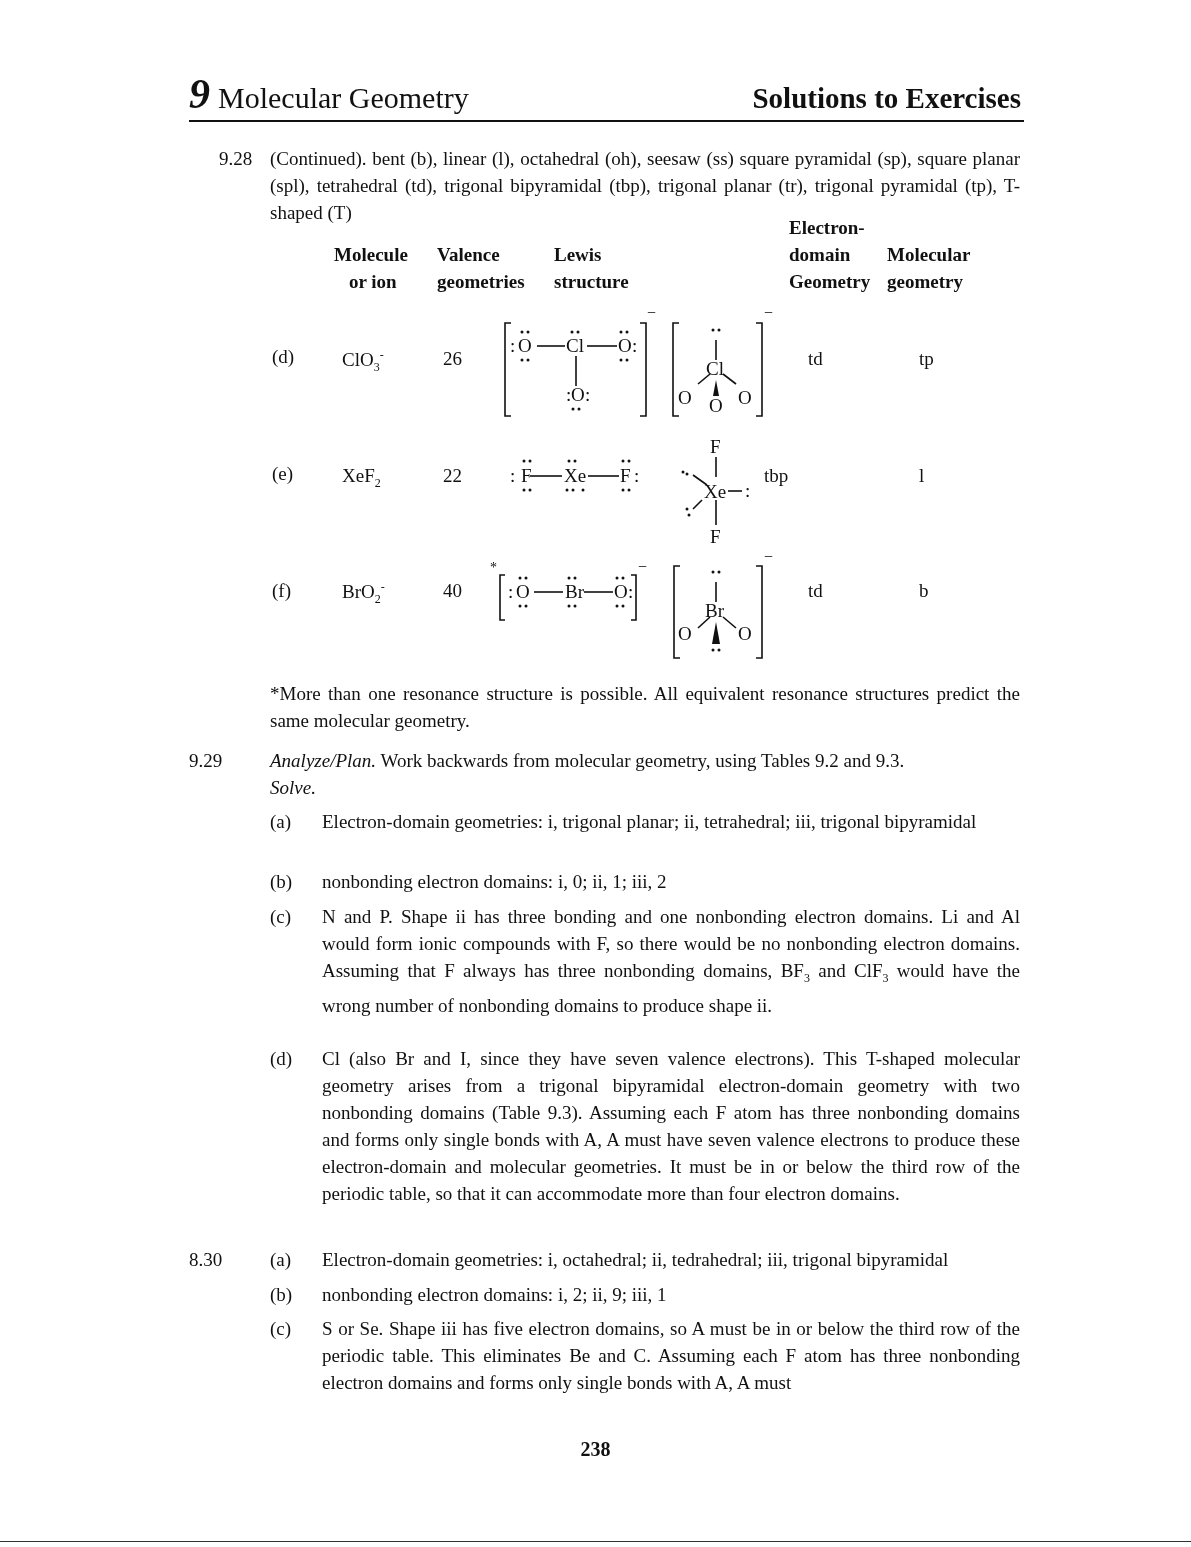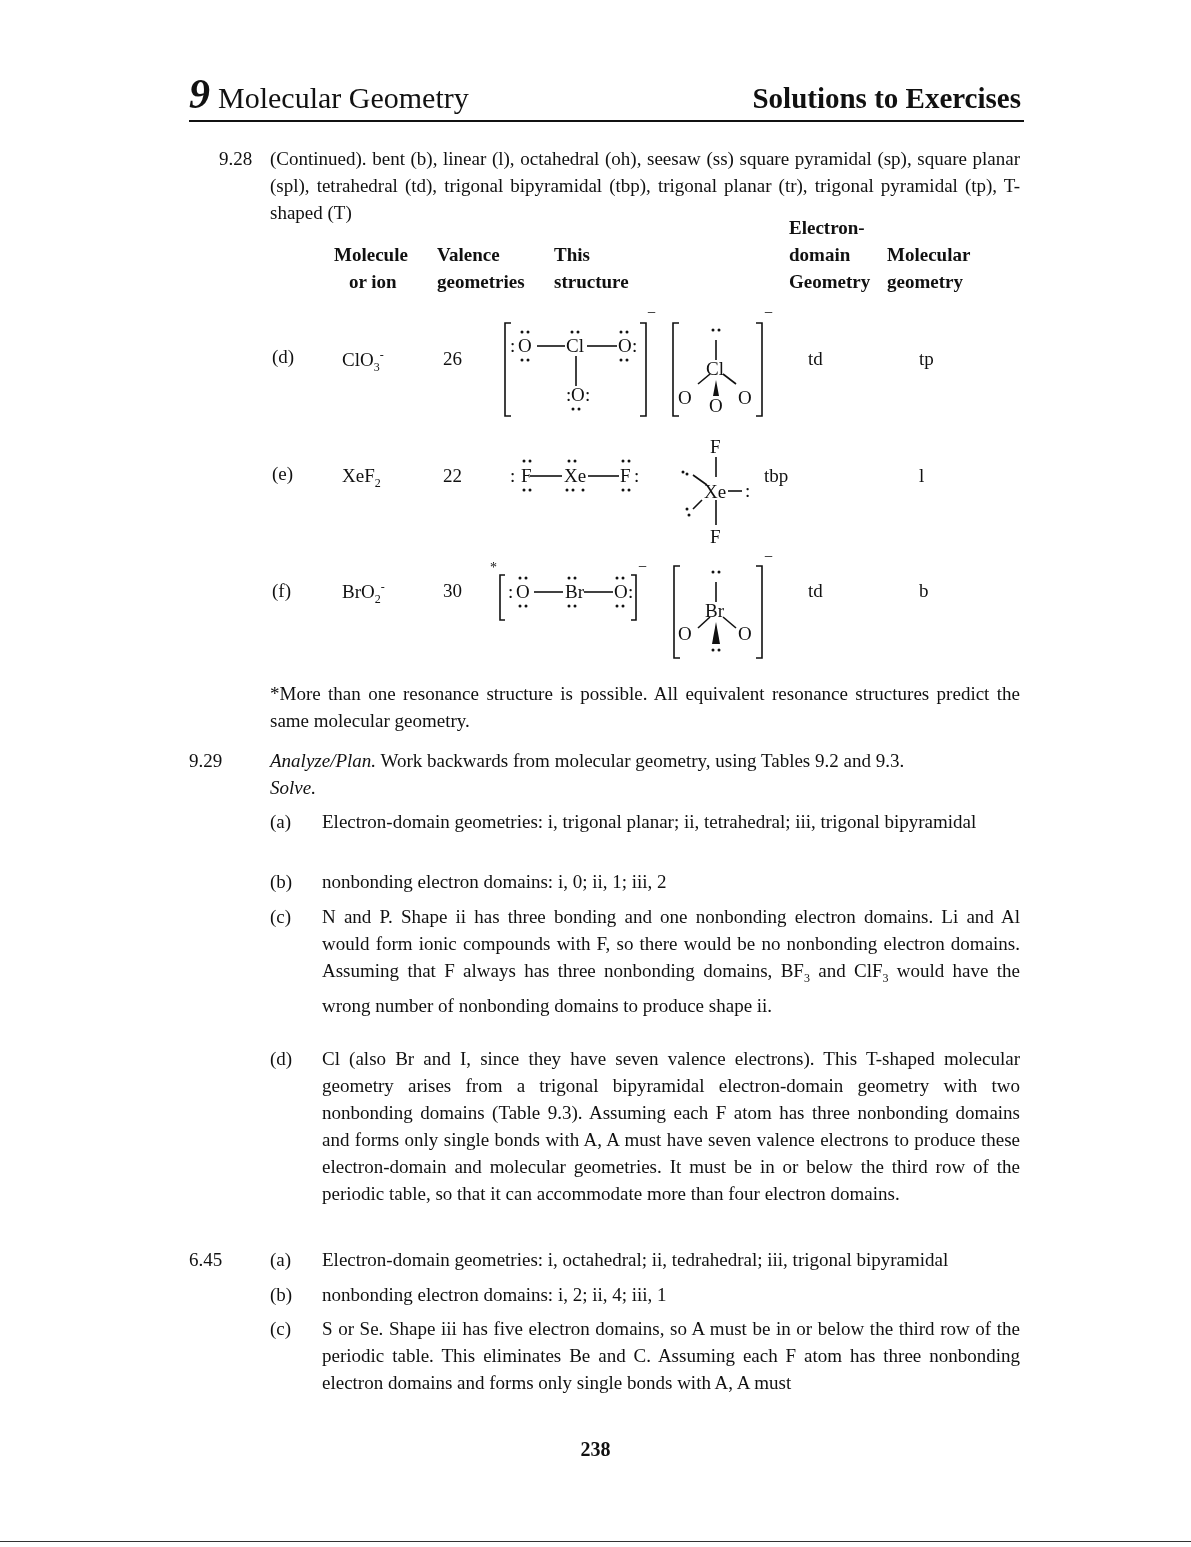--- a/index.html
+++ b/index.html
@@ -33,21 +33,21 @@
 <div class="abs header-rule"></div>
 
 <div class="abs t num" style="top:145px;margin-left:30px;">9.28</div>
 <div class="abs t body-text" style="top:145px;">(Continued).  bent (b), linear (l), octahedral (oh), seesaw (ss) square pyramidal (sp), square planar (spl), tetrahedral (td), trigonal bipyramidal (tbp), trigonal planar (tr), trigonal pyramidal (tp), T-shaped (T)</div>
 
 <div class="abs col" style="left:789px; top:214px;">Electron-</div>
 <div class="abs col" style="left:334px; top:241px;">Molecule</div>
 <div class="abs col" style="left:349px; top:268px;">or ion</div>
 <div class="abs col" style="left:437px; top:241px;">Valence</div>
 <div class="abs col" style="left:437px; top:268px;">geometries</div>
-<div class="abs col" style="left:554px; top:241px;">This</div>
+<div class="abs col" style="left:554px; top:241px;">Lewis</div>
 <div class="abs col" style="left:554px; top:268px;">structure</div>
 <div class="abs col" style="left:789px; top:241px;">domain</div>
 <div class="abs col" style="left:789px; top:268px;">Geometry</div>
 <div class="abs col" style="left:887px; top:241px;">Molecular</div>
 <div class="abs col" style="left:887px; top:268px;">geometry</div>
 
 <div>
   <div class="abs cell" style="left:272px; top:346px;">(d)</div>
   <div class="abs cell" style="left:342px; top:348px;"><span>ClO</span><sub>3</sub><sup>-</sup></div>
   <div class="abs cell" style="left:443px; top:348px;">26</div>
@@ -59,21 +59,21 @@
   <div class="abs cell" style="left:272px; top:463px;">(e)</div>
   <div class="abs cell" style="left:342px; top:465px;"><span>XeF</span><sub>2</sub></div>
   <div class="abs cell" style="left:443px; top:465px;">22</div>
   <div class="abs cell" style="left:764px; top:465px;">tbp</div>
   <div class="abs cell" style="left:919px; top:465px;">l</div>
 </div>
 
 <div>
   <div class="abs cell" style="left:272px; top:580px;">(f)</div>
   <div class="abs cell" style="left:342px; top:580px;"><span>BrO</span><sub>2</sub><sup>-</sup></div>
-  <div class="abs cell" style="left:443px; top:580px;">30</div>
+  <div class="abs cell" style="left:443px; top:580px;">40</div>
   <div class="abs cell" style="left:808px; top:580px;">td</div>
   <div class="abs cell" style="left:919px; top:580px;">b</div>
 </div>
 
 <svg class="abs" style="left:480px; top:300px;" width="310" height="370" viewBox="0 0 310 370">
   <g stroke="#111" stroke-width="1.6" fill="none">
 
     <path d="M31 23 H25 V116 H31"></path>
     <path d="M160 23 H166 V116 H160"></path>
 
@@ -217,24 +217,24 @@
 
 <div class="abs t lbl" style="top:868px;">(b)</div>
 <div class="abs t sub-text" style="top:868px;">nonbonding electron domains: i, 0; ii, 1; iii, 2</div>
 
 <div class="abs t lbl" style="top:903px;">(c)</div>
 <div class="abs t sub-text" style="top:903px;"><span>N and P. Shape ii has three bonding and one nonbonding electron domains. Li and Al would form ionic compounds with F, so there would be no nonbonding electron domains. Assuming that F always has three nonbonding domains, BF</span><sub>3</sub><span> and ClF</span><sub>3</sub><span> would have the wrong number of nonbonding domains to produce shape ii.</span></div>
 
 <div class="abs t lbl" style="top:1045px;">(d)</div>
 <div class="abs t sub-text" style="top:1045px;">Cl (also Br and I, since they have seven valence electrons). This T-shaped molecular geometry arises from a trigonal bipyramidal electron-domain geometry with two nonbonding domains (Table 9.3). Assuming each F atom has three nonbonding domains and forms only single bonds with A, A must have seven valence electrons to produce these electron-domain and molecular geometries. It must be in or below the third row of the periodic table, so that it can accommodate more than four electron domains.</div>
 
-<div class="abs t num" style="top:1246px;">6.45</div>
+<div class="abs t num" style="top:1246px;">8.30</div>
 <div class="abs t lbl" style="top:1246px;">(a)</div>
 <div class="abs t sub-text" style="top:1246px;">Electron-domain geometries: i, octahedral; ii, tedrahedral; iii, trigonal bipyramidal</div>
 
 <div class="abs t lbl" style="top:1281px;">(b)</div>
-<div class="abs t sub-text" style="top:1281px;">nonbonding electron domains: i, 2; ii, 4; iii, 1</div>
+<div class="abs t sub-text" style="top:1281px;">nonbonding electron domains: i, 2; ii, 9; iii, 1</div>
 
 <div class="abs t lbl" style="top:1315px;">(c)</div>
 <div class="abs t sub-text" style="top:1315px;">S or Se. Shape iii has five electron domains, so A must be in or below the third row of the periodic table. This eliminates Be and C. Assuming each F atom has three nonbonding electron domains and forms only single bonds with A, A must</div>
 
 <div class="abs footer">238</div>
 <div class="abs bottom-rule"></div>
 
 </body></html>

